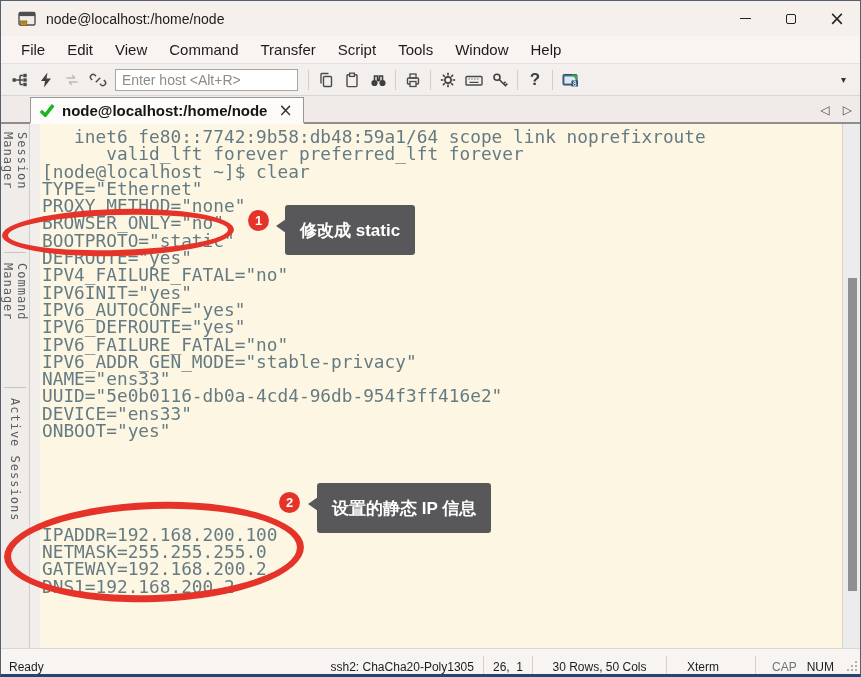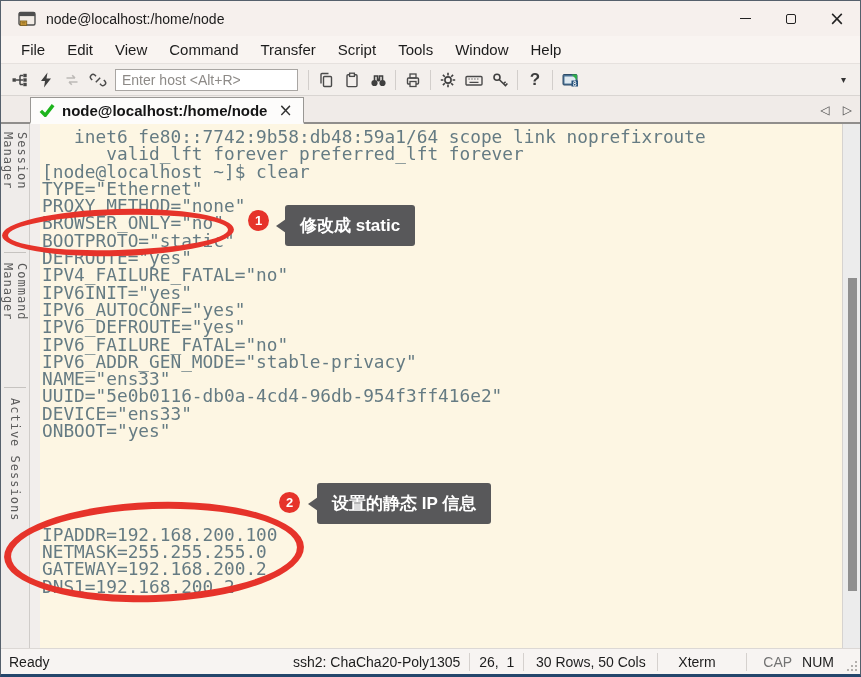--- a/index.html
+++ b/index.html
@@ -52,41 +52,41 @@
   .side-div{ height:1px; background:#c6c3c0; margin:2px 3px; }
   .terminal{ flex:1; background:#fdf6e3; overflow:hidden;margin-left:10px; }
   .terminal pre{
     margin:0; padding:4px 0 0 2px;
     font-family:"DejaVu Sans Mono",monospace; font-size:17.8px; line-height:17.3px;
     color:#657b83; white-space:pre;
   }
   .scrollbar{ width:18px; background:#ececec; border-left:1px solid #d6d3d0; position:relative; flex:none;}
   .scroll-thumb{ position:absolute; right:3px; top:154px; width:9px; height:313px; background:#8f8f8f; }
   
-  .statusbar{ height:26px; background:#f7f4f2; border-top:1px solid #dcd8d5; display:flex; align-items:center; font-size:14px; color:#1d1d1d; flex:none;}
+  .statusbar{ height:26px; background:#f7f4f2; border-top:1px solid #dcd8d5; display:flex; align-items:flex-end; font-size:12px; color:#1d1d1d; flex:none;}
   .sb-ready{ padding-left:8px; flex:1; }
   .sb-cell{ padding:0 9px; white-space:pre; }
   .sb-sep{ width:1px; height:18px; background:#d5d1ce; }
   .sb-size{ width:133px; text-align:center; }
   .sb-xterm{ width:88px; padding-left:20px; }
   .sb-cap{ color:#737373; padding:0 5px 0 16px; }
   .sb-num{ font-weight:normal; padding:0 8px 0 5px; }
   .sb-grip{ width:18px; height:100%; display:flex; align-items:flex-end; justify-content:flex-end; padding:0 2px 2px 0;}
   
   .anno{ position:absolute; pointer-events:none; }
   .ellipse{ border-style:solid; border-color:#e6332a; border-radius:50%; }
   .ellipse1{ left:1px; top:208px; width:232px; height:47px; border-width:6px; transform:rotate(-1.5deg);}
   .ellipse2{ left:3px; top:501px; width:300px; height:100px; border-width:7px; transform:rotate(-2deg);}
   .badge{
     width:21px; height:21px; border-radius:50%; background:#e6332a; color:#fff;
     font-size:13px; font-weight:bold; display:flex; align-items:center; justify-content:center;
   }
   .badge1{ left:247px; top:209px; } .badge2{ left:278px; top:491px; }
   .tip{
-    background:#58585a; color:#fff; height:41px; display:flex; align-items:center;
+    background:#58585a; color:#fff; height:50px; display:flex; align-items:center;
     padding:0 15px; font-size:17px; font-weight:600; border-radius:3px;
   }
   .tip:before{
     content:""; position:absolute; left:-9px; top:14px;
     border:7px solid transparent; border-right:10px solid #58585a; border-left:none;
   }
   .tip1{ left:284px; top:204px; } .tip2{ left:316px; top:482px; }
   svg{ display:block; }
 </style>
 </head>

